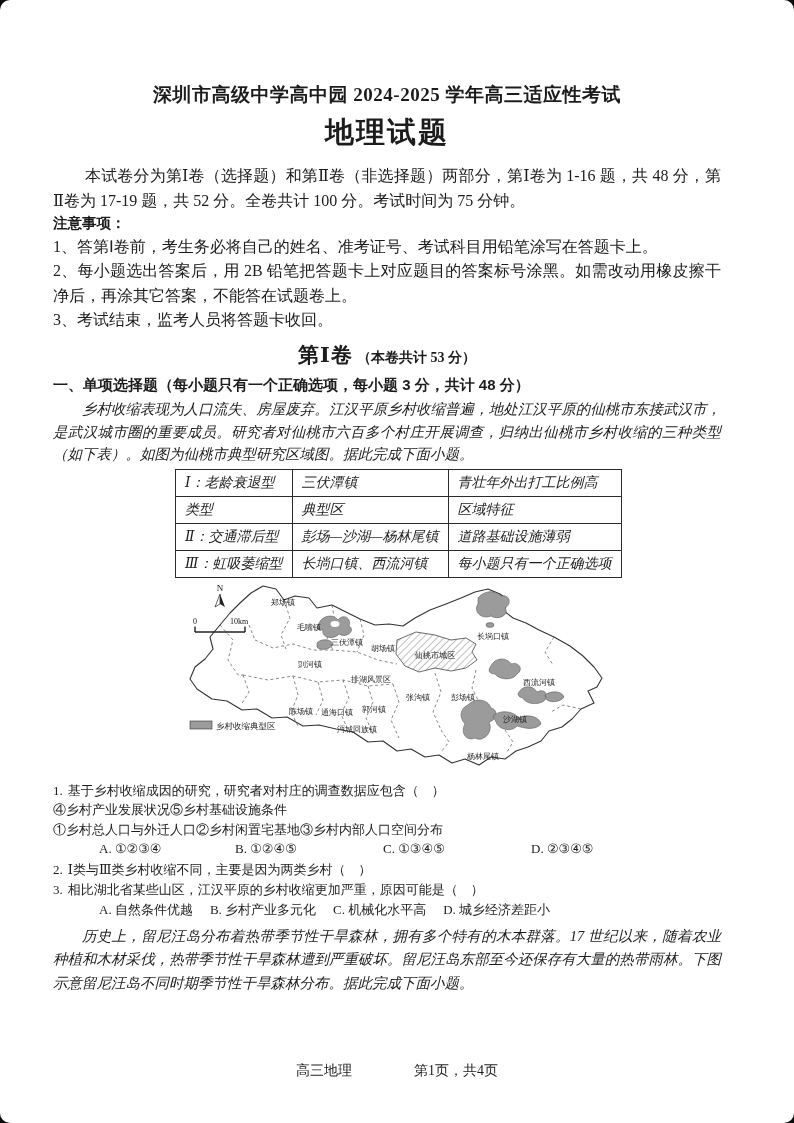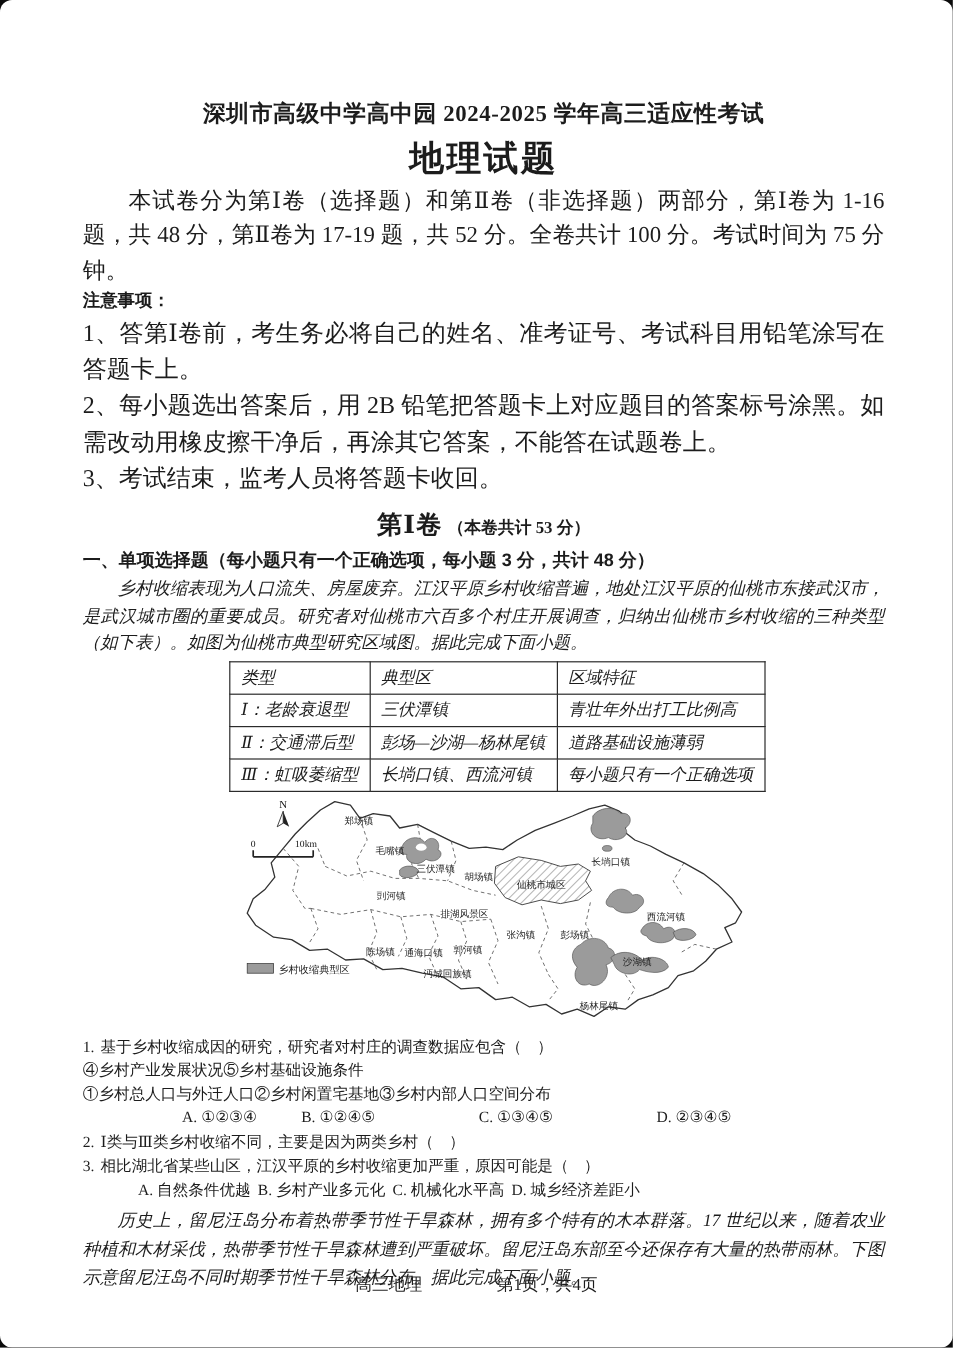--- a/index.html
+++ b/index.html
@@ -1,49 +1,49 @@
 <!DOCTYPE html>
 <html><head>
 <meta charset="utf-8">
 <style>
   * { margin:0; padding:0; box-sizing:border-box; }
   html,body { width:794px; height:1123px; }
   body { background:#0b0b0b; font-family:"Liberation Serif","DejaVu Serif",serif; position:relative; }
   .page { position:absolute; inset:0; background:#ffffff; border-radius:10px; overflow:hidden; color:#1c1c1c; }
-  .content { position:absolute; left:69px; top:82px; width:668px; }
+  .content { position:absolute; left:53px; top:82px; width:668px; }
 
   .title { text-align:center; font-size:19px; font-weight:700; letter-spacing:.5px; }
   .subtitle { text-align:center; font-size:29px; font-weight:800; margin-top:5px; letter-spacing:2px; }
 
-  .intro { margin-top:0; font-size:19px; line-height:1.54; text-indent:2em; text-align:justify; }
+  .intro { margin-top:11px; font-size:16px; line-height:1.54; text-indent:2em; text-align:justify; }
   .notice-title { font-weight:700; font-size:14.5px; line-height:1.5; }
-  .notice { font-size:20px; line-height:1.52; text-align:justify; }
+  .notice { font-size:16px; line-height:1.52; text-align:justify;font-family:Liberation Serif, serif; }
 
   .sec-head { text-align:center; margin-top:9px; }
   .sec-title { font-size:21px; font-weight:700; letter-spacing:1px; }
   .sec-note { font-size:14px; font-weight:700; }
 
   .part-head { margin-top:7px; font-size:15px; font-weight:700; font-family:"Liberation Sans","DejaVu Sans",sans-serif; }
   .passage { margin-top:3px; font-size:14.5px; line-height:1.55; text-indent:2em; text-align:justify; font-style:italic; }
 
   table.qtable { border-collapse:collapse; margin:3px 0 2px 122px; font-size:14px; font-style:italic; }
   table.qtable td { border:1.6px solid #2b2b2b; padding:4px 9px; height:22px; white-space:nowrap; }
 
   .map-wrap { position:relative; width:434px; height:197px; margin-left:130px; }
   .map-wrap svg { position:absolute; inset:0; }
 
   .questions { margin-top:4px; font-size:13px; line-height:1.5; }
   .q-line { margin-top:1px; }
   .q-num { margin-right:5px; }
   .q-sub { margin-left:0; }
   .opts-row { display:flex; padding-left:46px; }
   .opts-row .opt { flex:0 0 148px; }
-  .opts-row .opt:first-child { flex:0 0 136px;text-align:center; }
+  .opts-row .opt:first-child { flex:0 0 136px; }
   .opts-grid { display:grid; grid-template-columns:280px auto; padding-left:46px; }
-  .opts-inline { display:flex; column-gap:6px; padding-left:46px; }
+  .opts-inline { display:flex; column-gap:17px; padding-left:46px; }
 
   .passage2 { margin-top:6px; font-size:14.5px; line-height:1.6; text-indent:2em; text-align:justify; font-style:italic; }
 
   .footer { position:absolute; bottom:43px; left:0; width:100%; text-align:center; font-size:14px; }
   .footer .course { margin-right:62px; }
 </style>
 </head>
 <body>
 
 <div class="page">
@@ -67,28 +67,28 @@
     <p class="passage">乡村收缩表现为人口流失、房屋废弃。江汉平原乡村收缩普遍，地处江汉平原的仙桃市东接武汉市，是武汉城市圈的重要成员。研究者对仙桃市六百多个村庄开展调查，归纳出仙桃市乡村收缩的三种类型（如下表）。如图为仙桃市典型研究区域图。据此完成下面小题。</p>
 
     <table class="qtable">
       <colgroup>
           <col style="width:104px">
           <col style="width:156px">
           <col style="width:168px">
         </colgroup>
       <tbody>
           <tr>
+        <td>Ⅰ：老龄衰退型</td>
+        <td>三伏潭镇</td>
+        <td>青壮年外出打工比例高</td>
+      </tr>
+      <tr>
         <td>类型</td>
         <td>典型区</td>
         <td>区域特征</td>
-      </tr>
-      <tr>
-        <td>Ⅰ：老龄衰退型</td>
-        <td>三伏潭镇</td>
-        <td>青壮年外出打工比例高</td>
       </tr>
       <tr>
         <td>Ⅱ：交通滞后型</td>
         <td>彭场—沙湖—杨林尾镇</td>
         <td>道路基础设施薄弱</td>
       </tr>
       <tr>
         <td>Ⅲ：虹吸萎缩型</td>
         <td>长埫口镇、西流河镇</td>
         <td>每小题只有一个正确选项</td>

